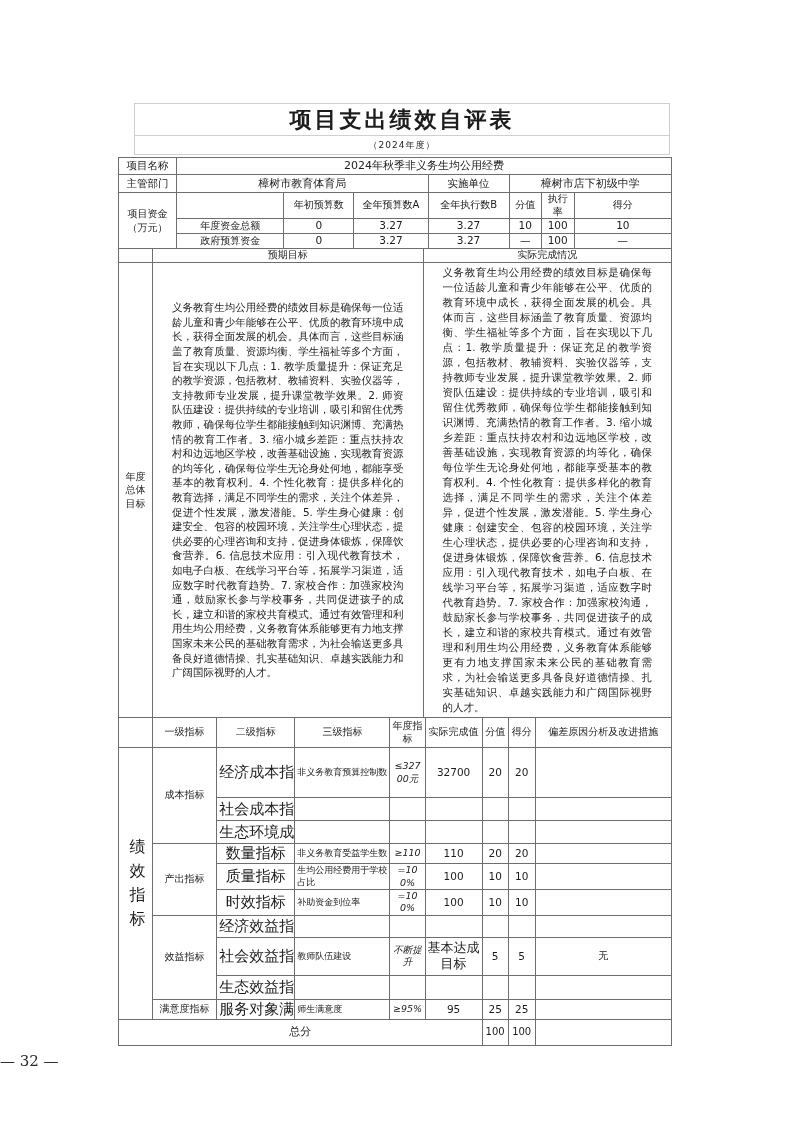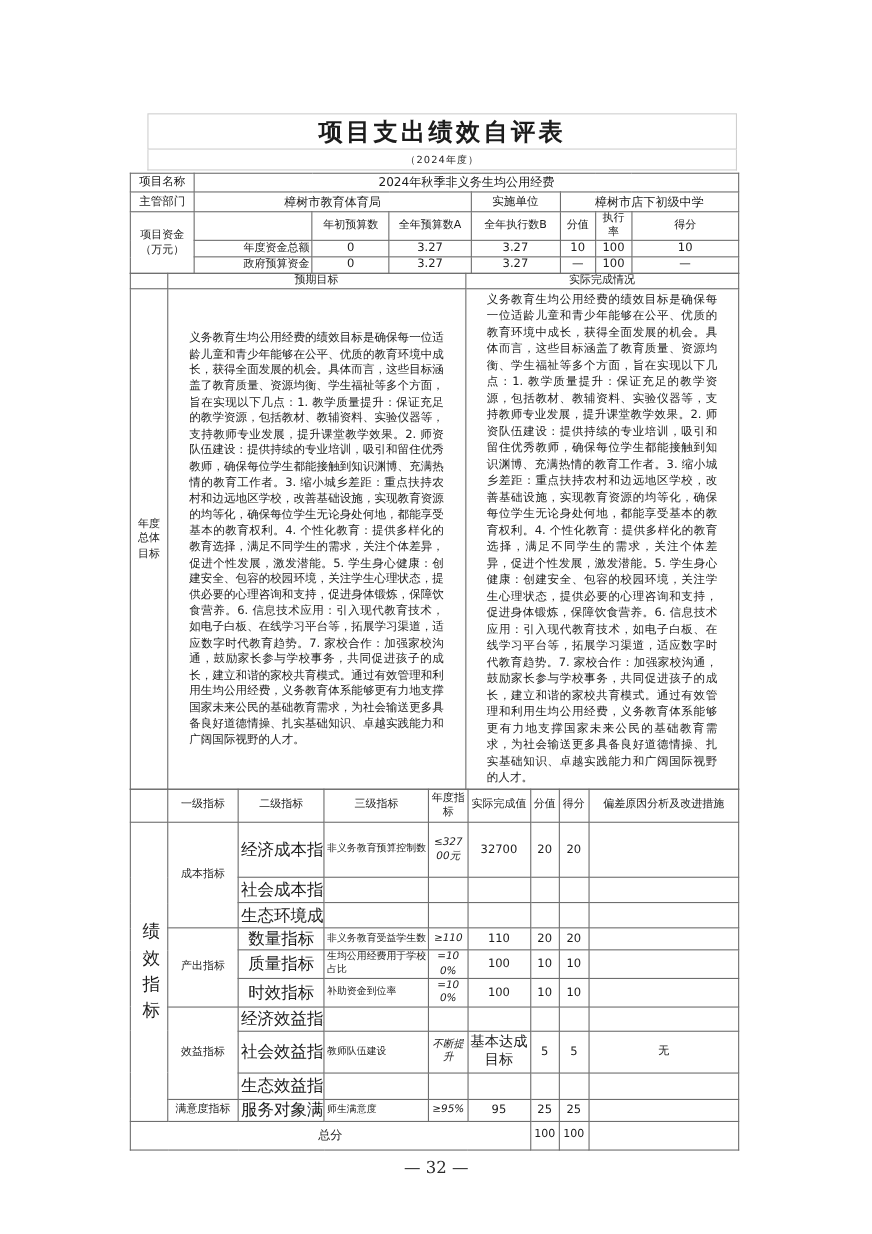--- a/index.html
+++ b/index.html
@@ -9,32 +9,32 @@
   .title-box{margin-left:16px;width:534px;border:1px solid #cfcfcf;height:31px;
              display:flex;align-items:center;justify-content:center;}
   .title-box .t{font-size:22px;font-weight:bold;letter-spacing:3px;font-family:"DejaVu Serif","Liberation Serif",serif;}
   .subtitle-box{margin-left:16px;width:534px;border:1px solid #cfcfcf;border-top:0;height:18px;
              display:flex;align-items:center;justify-content:center;font-size:9px;letter-spacing:1px;}
   table{border-collapse:collapse;table-layout:fixed;width:554px;margin-top:-1px;}
   table.first{margin-top:2px;}
   td{border:1px solid #6e6e6e;font-size:11px;text-align:center;vertical-align:middle;
      padding:0 2px;overflow:hidden;line-height:1.25;}
   td.lab{font-size:10.5px;margin-left:44px;}
-  td.left{text-align:right;}
+  td.left{text-align:center;}
   td.small{font-size:10px;}
   td.l2{font-size:15px;white-space:nowrap;}
   td.l3{font-size:9px;text-align:left;}
   td.ann{font-size:9.5px;word-break:break-all;line-height:1.3;font-style:italic;}
   td.num{font-size:10.5px;}
   .vwrap2{width:24px;margin:0 auto;word-break:break-all;font-size:10px;line-height:1.35;}
   .vwrap1{width:12px;margin:0 auto;word-break:break-all;font-size:16px;line-height:1.5;}
   td.goaltext{font-size:10.5px;text-align:justify;padding:2px 19px;line-height:14.6px;}
   td.goalleft{vertical-align:middle;}
   td.goalright{vertical-align:top;line-height:15px;}
-  .pageno{position:absolute;left:0;top:1052px;width:793px;text-align:center;
+  .pageno{position:absolute;left:0;top:1052px;width:793px;text-align:left;
           font-family:"DejaVu Serif","Liberation Serif",serif;font-size:15px;color:#2a2a2a;}
 </style>
 </head>
 <body>
 
 <div class="page">
   <div class="sheet">
 
     <div class="title-box">
       <span class="t">项目支出绩效自评表</span>

